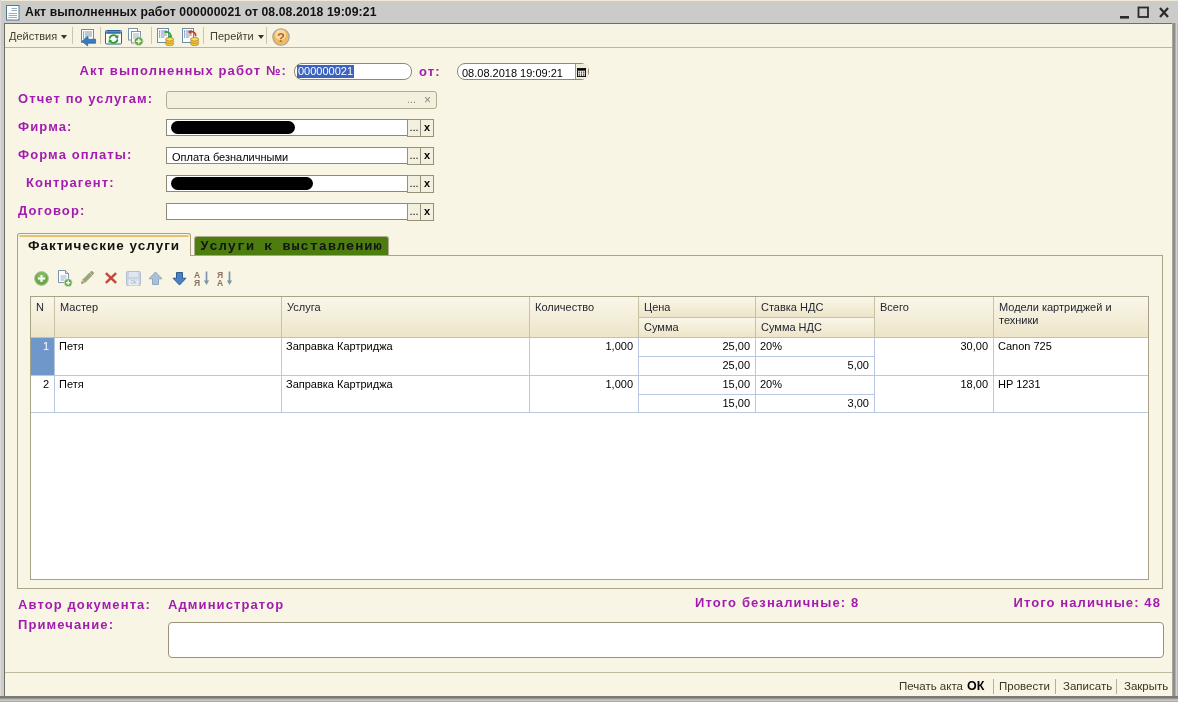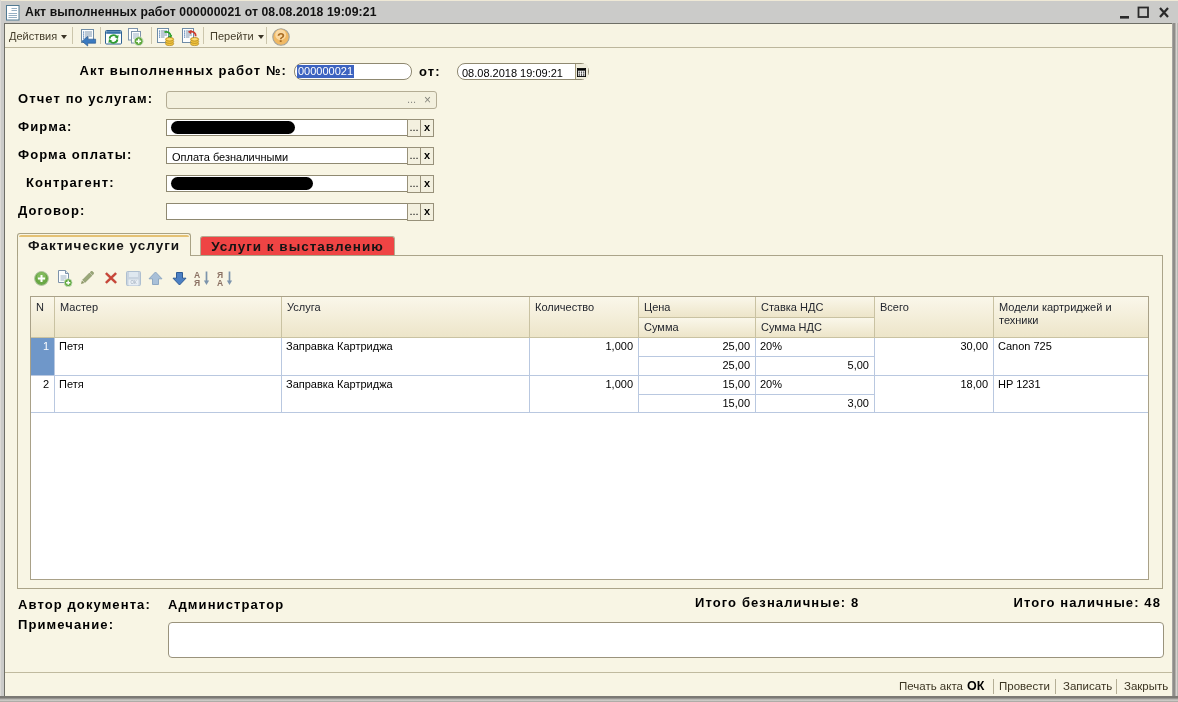--- a/index.html
+++ b/index.html
@@ -17,32 +17,32 @@
   #bframe{left:0px;top:696px;width:1178px;height:6px;
       background:linear-gradient(#7b7974 0%,#7b7974 30%,#b7b5b1 55%,#cfcdc9 80%,#96948f 100%);}
   
   #toolbar{left:5px;top:24px;width:1167px;height:23px;background:#f7f4e3;
       border-bottom:1px solid #bcb69c;}
   .tbtext{font-size:11px;color:#443d2a;}
   .tsep{position:absolute;top:3px;width:1px;height:17px;background:#ccc6ac;}
   .arr{display:inline-block;width:0;height:0;border-left:3.5px solid transparent;
       border-right:3.5px solid transparent;border-top:4px solid #3a3426;vertical-align:middle;margin-left:4px;}
   
-  .lbl{font-size:13px;font-weight:bold;color:#000000;letter-spacing:1.1px;white-space:nowrap;}
+  .lbl{font-size:13px;font-weight:bold;color:#a21caf;letter-spacing:1.1px;white-space:nowrap;}
   .inp{position:absolute;background:#fff;border:1px solid #8f8971;}
   .itext{font-size:11px;color:#000;padding:2.5px 0 0 5px;white-space:nowrap;overflow:hidden;}
   .fbtn{position:absolute;width:14px;height:18px;box-sizing:border-box;background:#f3f0df;border:1px solid #98917a;
       font-size:11px;color:#000;text-align:center;line-height:15px;}
   .blob{position:absolute;background:#000;border-radius:7px;height:13px;}
   
   #tab1{left:17px;top:233px;width:172px;height:22px;background:#f8f5e4;
       border:1px solid #a9a284;border-bottom:none;border-radius:3px 3px 0 0;z-index:3;}
   #tab1 .accent{position:absolute;left:1px;top:0.5px;right:1px;height:2px;background:#e4c174;border-radius:2px 2px 0 0;}
-  #tab2{left:200px;top:236px;width:193px;height:18px;background:#ef4444;
-      border:1px solid #b3ac92;border-bottom:none;border-radius:3px 3px 0 0;z-index:1;}
+  #tab2{left:194px;top:236px;width:193px;height:18px;background:#4d7c0f;
+      border:1px solid #b3ac92;border-bottom:none;border-radius:3px 3px 0 0;z-index:1;font-family:Liberation Mono, monospace;}
   .tabt{font-size:13.5px;font-weight:bold;color:#141414;letter-spacing:1px;text-align:center;width:100%;position:absolute;white-space:nowrap;}
   #frame{left:17px;top:255px;width:1144px;height:332px;border:1px solid #aba489;border-top:1px solid #aba489;z-index:2;}
   
   #tbl{left:30px;top:296px;width:1117px;height:282px;background:#fff;border:1px solid #a9a188;}
   .hd{position:absolute;background:linear-gradient(#faf7ea,#ede5c9);
       border-right:1px solid #c9c2a2;border-bottom:1px solid #c9c2a2;}
   .hdt{font-size:11px;color:#23262e;padding:4px 0 0 5px;line-height:13px;}
   .vln{position:absolute;width:1px;background:#b9c8e0;}
   .hln{position:absolute;height:1px;background:#b9c8e0;}
   .cell{position:absolute;font-size:11px;color:#000;white-space:nowrap;}

